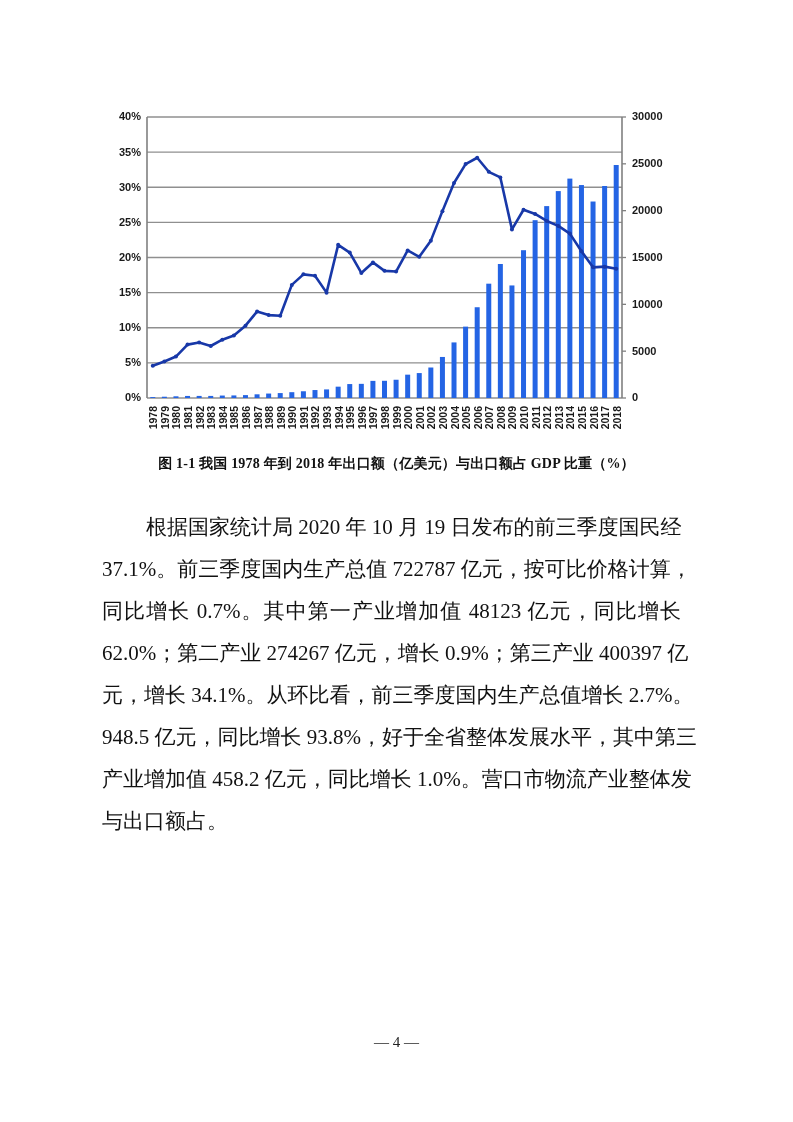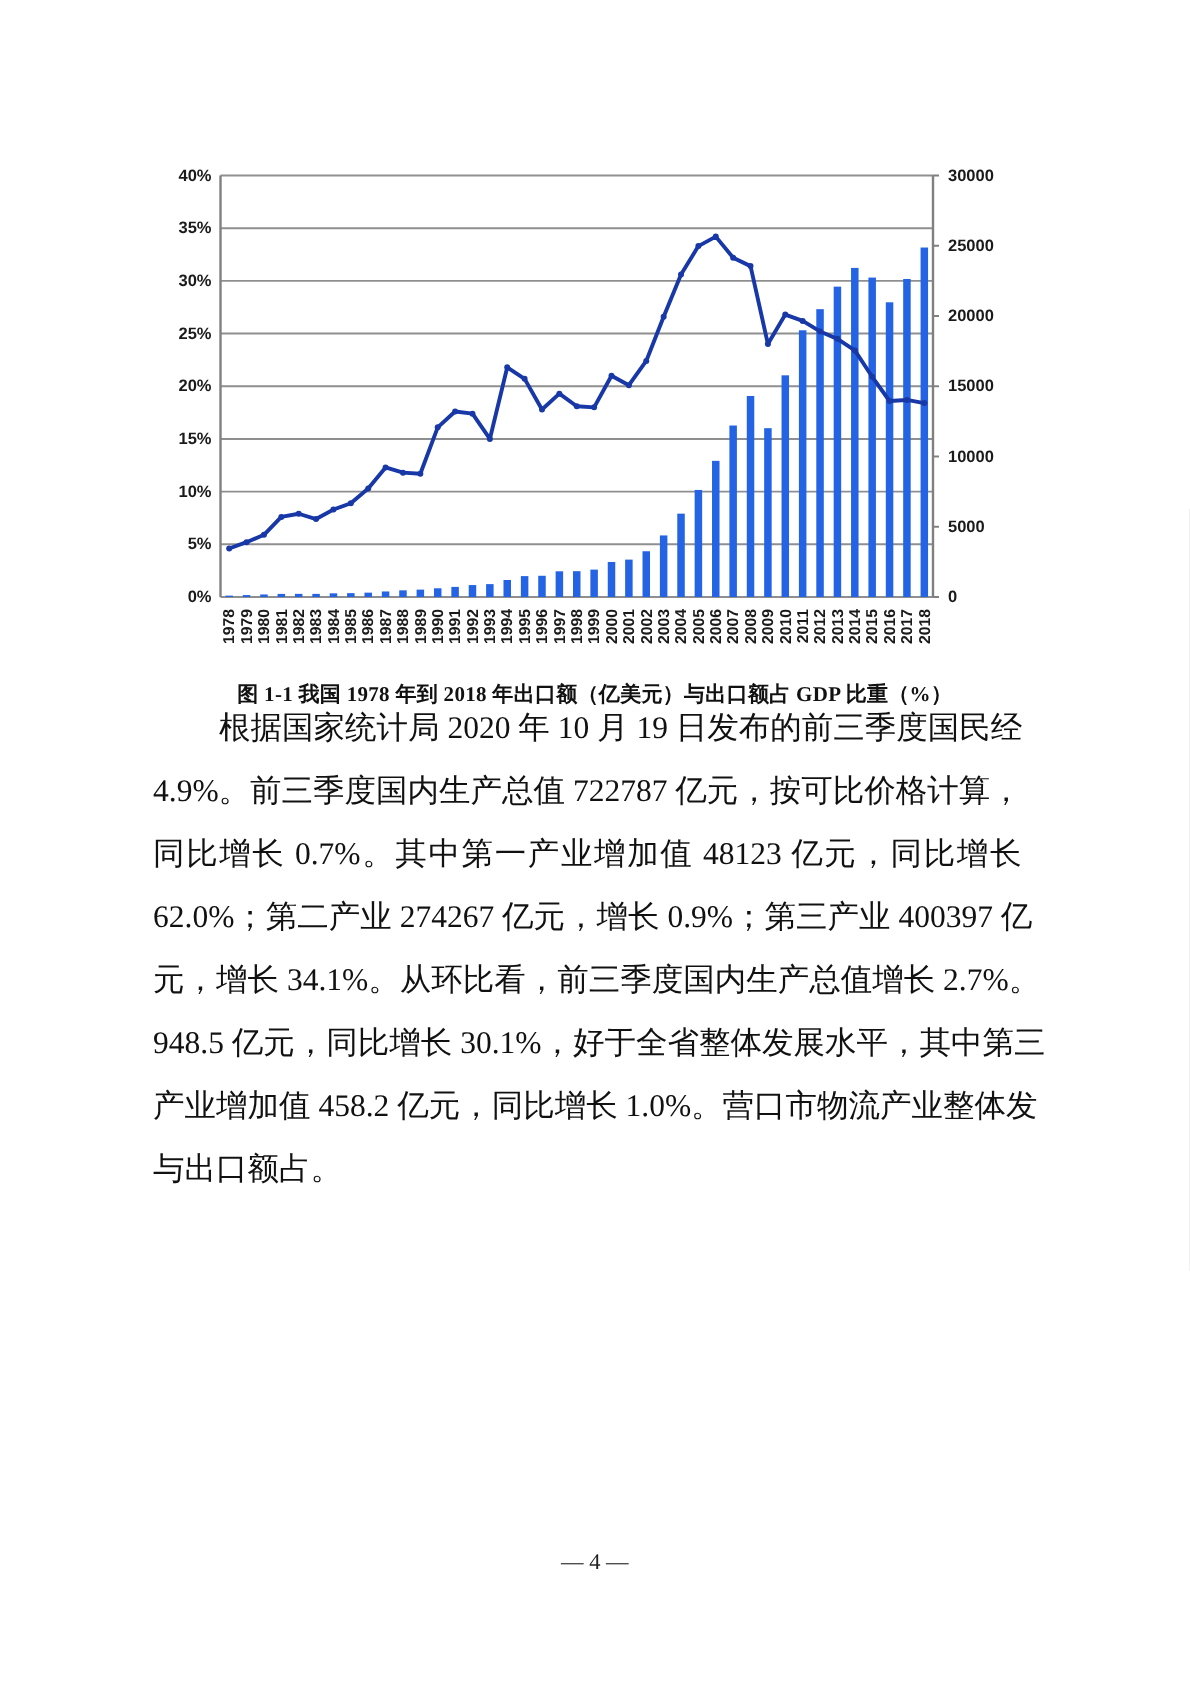--- a/index.html
+++ b/index.html
@@ -17,21 +17,21 @@
   }
   .chart-wrap svg{display:block;}
   .figure-caption{
     position:absolute;left:0;top:452px;width:793px;
     text-align:center;
     font-size:14px;font-weight:bold;
     line-height:24px;
     letter-spacing:.2px;
   }
   .body-text{
-    position:absolute;left:102px;top:464px;width:579px;
+    position:absolute;left:102px;top:506px;width:579px;
   }
   .body-text .bline{
     height:42px;line-height:42px;
     font-size:21px;
     text-align:justify;
     text-align-last:justify;
     white-space:nowrap;
   }
   .body-text .bline.indent{padding-left:44px;}
   .body-text .bline.last{text-align-last:left;}
@@ -205,24 +205,24 @@
         <text x="495.5365853658537" y="308" text-anchor="end" dominant-baseline="central" transform="rotate(-90 495.5365853658537 308)" style="font-family:&quot;Liberation Sans&quot;,&quot;DejaVu Sans&quot;,sans-serif;font-weight:bold;font-size:10.5px" fill="#1a1a1a">2016</text>
         <text x="507.1219512195122" y="308" text-anchor="end" dominant-baseline="central" transform="rotate(-90 507.1219512195122 308)" style="font-family:&quot;Liberation Sans&quot;,&quot;DejaVu Sans&quot;,sans-serif;font-weight:bold;font-size:10.5px" fill="#1a1a1a">2017</text>
         <text x="518.7073170731708" y="308" text-anchor="end" dominant-baseline="central" transform="rotate(-90 518.7073170731708 308)" style="font-family:&quot;Liberation Sans&quot;,&quot;DejaVu Sans&quot;,sans-serif;font-weight:bold;font-size:10.5px" fill="#1a1a1a">2018</text>
       </svg>
   </div>
 
   <div class="figure-caption">图 1-1 我国 1978 年到 2018 年出口额（亿美元）与出口额占 GDP 比重（%）</div>
 
   <div class="body-text" id="paragraph">
       <div class="bline indent">根据国家统计局 2020 年 10 月 19 日发布的前三季度国民经</div>
-      <div class="bline">4.9%。前三季度国内生产总值 722787 亿元，按可比价格计算，</div>
+      <div class="bline">37.1%。前三季度国内生产总值 722787 亿元，按可比价格计算，</div>
       <div class="bline">同比增长 0.7%。其中第一产业增加值 48123 亿元，同比增长</div>
       <div class="bline">62.0%；第二产业 274267 亿元，增长 0.9%；第三产业 400397 亿</div>
       <div class="bline">元，增长 34.1%。从环比看，前三季度国内生产总值增长 2.7%。</div>
-      <div class="bline">948.5 亿元，同比增长 30.1%，好于全省整体发展水平，其中第三</div>
+      <div class="bline">948.5 亿元，同比增长 93.8%，好于全省整体发展水平，其中第三</div>
       <div class="bline">产业增加值 458.2 亿元，同比增长 1.0%。营口市物流产业整体发</div>
       <div class="bline last">与出口额占。</div>
     </div>
 
   <div class="page-footer">— 4 —</div>
 
 </div>
 
 </body></html>

